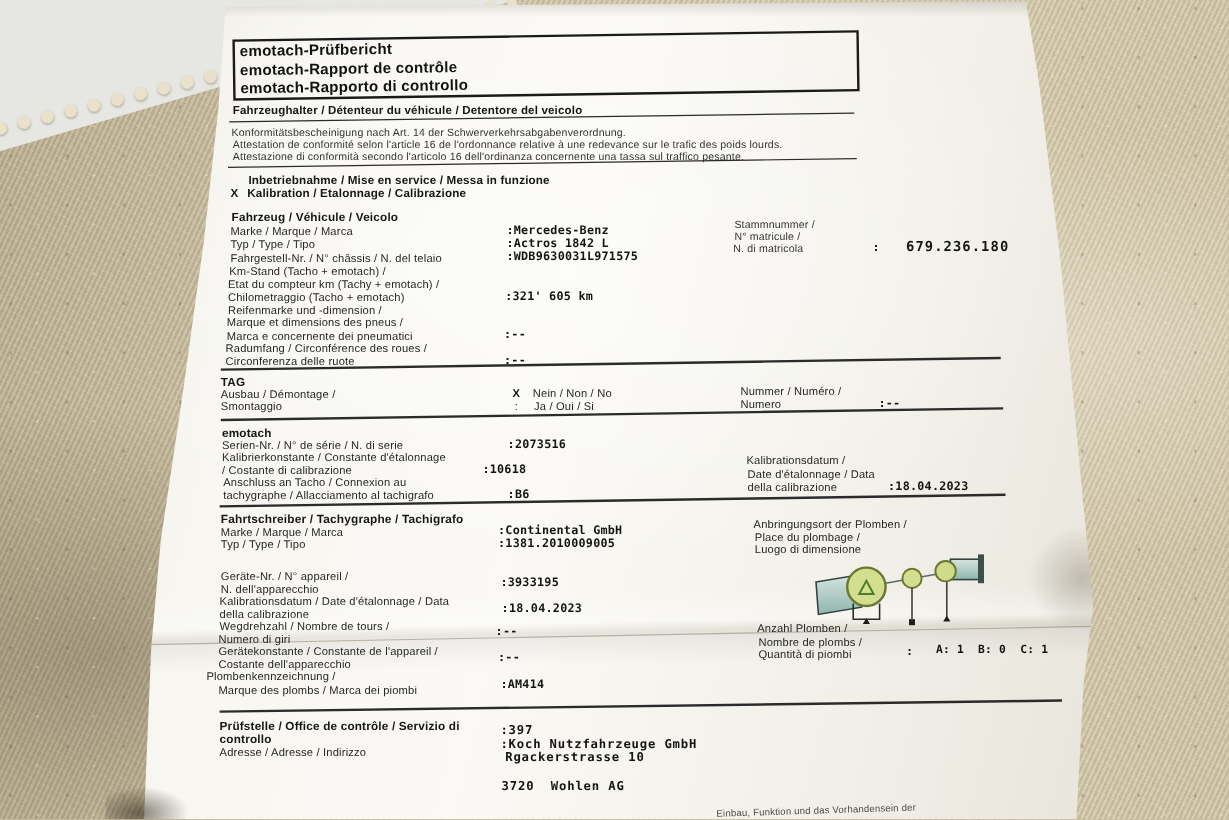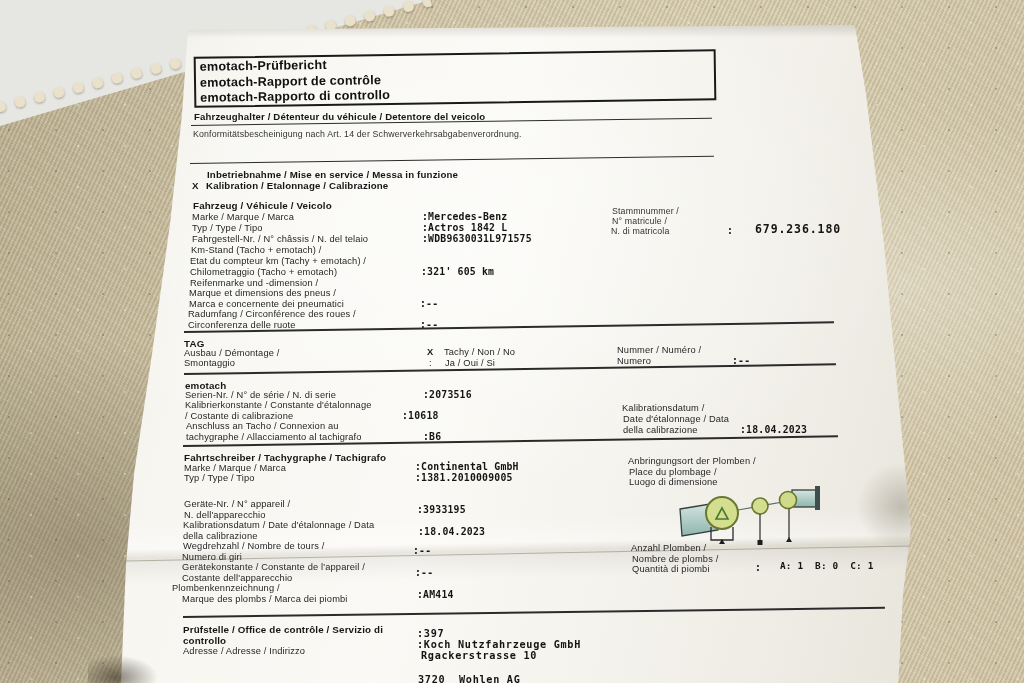--- a/index.html
+++ b/index.html
@@ -28,21 +28,21 @@
     transform:rotate(-13.8deg);transform-origin:left center;
     background-image:radial-gradient(circle 5.5px at 9px 7px,#eae1ca 92%,rgba(0,0,0,0) 100%);
     background-size:20px 15px;filter:drop-shadow(0 1px 1px rgba(60,50,30,.4));}
 
   
   .paper{position:absolute;inset:0;
     clip-path:polygon(188px 6px,855px 1px,866px 70px,884px 220px,898px 370px,911px 505px,903px 570px,897px 683px,120px 683px,126px 540px,134px 450px,152px 330px,170px 200px,182px 90px);
     background:
       radial-gradient(ellipse 600px 360px at 45% 32%, rgba(255,255,255,.5), transparent 75%),
       linear-gradient(103deg,#e9e6de 0%,#f7f6f1 22%,#faf9f5 45%,#f1efe8 72%,#e3e0d6 100%);
-    filter:drop-shadow(-7px 9px 13px rgba(55,45,25,.55));margin-top:24px;}
+    filter:drop-shadow(-7px 9px 13px rgba(55,45,25,.55));}
   .paper-topshade{position:absolute;left:120px;top:0;width:800px;height:14px;
     background:linear-gradient(to bottom,rgba(70,60,40,.18),transparent);}
   .crease{position:absolute;left:90px;top:492px;width:860px;height:62px;
     transform:rotate(-1.1deg);
     background:linear-gradient(to bottom,rgba(255,255,255,0),rgba(255,255,255,.38) 42%,rgba(140,130,108,.16) 56%,rgba(0,0,0,.05) 64%,rgba(0,0,0,0));}
   .crease-line{position:absolute;left:100px;top:529px;width:840px;height:1px;
     transform:rotate(-1.1deg);background:rgba(120,110,90,.45);}
   .fold-shadow{position:absolute;left:826px;top:425px;width:110px;height:130px;
     background:radial-gradient(ellipse 55% 45% at 68% 42%,rgba(85,75,55,.28),transparent 75%);
     transform:rotate(8deg);}
@@ -81,20 +81,22 @@
 
     <div class="titlebox">
       <div>emotach-Prüfbericht</div>
       <div>emotach-Rapport de contrôle</div>
       <div>emotach-Rapporto di controllo</div>
     </div>
 
     <span class="t lab b" style="left:194px;top:88px;font-size:9.6px">Fahrzeughalter / Détenteur du véhicule / Detentore del veicolo</span>
     <div class="rule" style="left:191px;top:101px;width:521px"></div>
     <span class="t lab sm" style="left:193px;top:106px">Konformitätsbescheinigung nach Art. 14 der Schwerverkehrsabgabenverordnung.</span>
+    <span class="t lab sm" style="left:194px;top:116px">Attestation de conformité selon l'article 16 de l'ordonnance relative à une redevance sur le trafic des poids lourds.</span>
+    <span class="t lab sm" style="left:194px;top:126px">Attestazione di conformità secondo l'articolo 16 dell'ordinanza concernente una tassa sul traffico pesante.</span>
     <div class="rule" style="left:190px;top:139px;width:524px"></div>
 
     <span class="t lab b" style="left:207px;top:146px;font-size:9.7px">Inbetriebnahme / Mise en service / Messa in funzione</span>
     <span class="t lab b" style="left:192px;top:157px;font-size:9.7px">X</span>
     <span class="t lab b" style="left:206px;top:157px;font-size:9.7px">Kalibration / Etalonnage / Calibrazione</span>
 
     <span class="t lab b" style="left:193px;top:177px;font-size:9.8px">Fahrzeug / Véhicule / Veicolo</span>
     <span class="t lab" style="left:192px;top:189px">Marke / Marque / Marca</span>
     <span class="t mono" style="left:422px;top:188px">:Mercedes-Benz</span>
     <span class="t lab" style="left:192px;top:200px">Typ / Type / Tipo</span>
@@ -118,21 +120,21 @@
     <span class="t lab sm" style="left:611px;top:203px">N. di matricola</span>
     <span class="t mono" style="left:727px;top:202px">:</span>
     <span class="t mono big" style="left:755px;top:200px">679.236.180</span>
 
     <div class="rule th" style="left:184px;top:307px;width:650px;transform:rotate(-0.85deg)"></div>
 
     <span class="t lab b" style="left:184px;top:315px;font-size:9.8px">TAG</span>
     <span class="t lab" style="left:184px;top:325px">Ausbau / Démontage /</span>
     <span class="t lab" style="left:184px;top:335px">Smontaggio</span>
     <span class="t lab b" style="left:427px;top:324px">X</span>
-    <span class="t lab" style="left:444px;top:324px">Tachy / Non / No</span>
+    <span class="t lab" style="left:444px;top:324px">Nein / Non / No</span>
     <span class="t lab" style="left:429px;top:335px">:</span>
     <span class="t lab" style="left:445px;top:335px">Ja / Oui / Si</span>
     <span class="t lab" style="left:617px;top:322px">Nummer / Numéro /</span>
     <span class="t lab" style="left:617px;top:333px">Numero</span>
     <span class="t mono" style="left:732px;top:332px">:--</span>
 
     <div class="rule th" style="left:184px;top:349px;width:652px;transform:rotate(-0.85deg)"></div>
 
     <span class="t lab b" style="left:185px;top:357px;font-size:9.8px">emotach</span>
     <span class="t lab" style="left:185px;top:367px">Serien-Nr. / N° de série / N. di serie</span>

